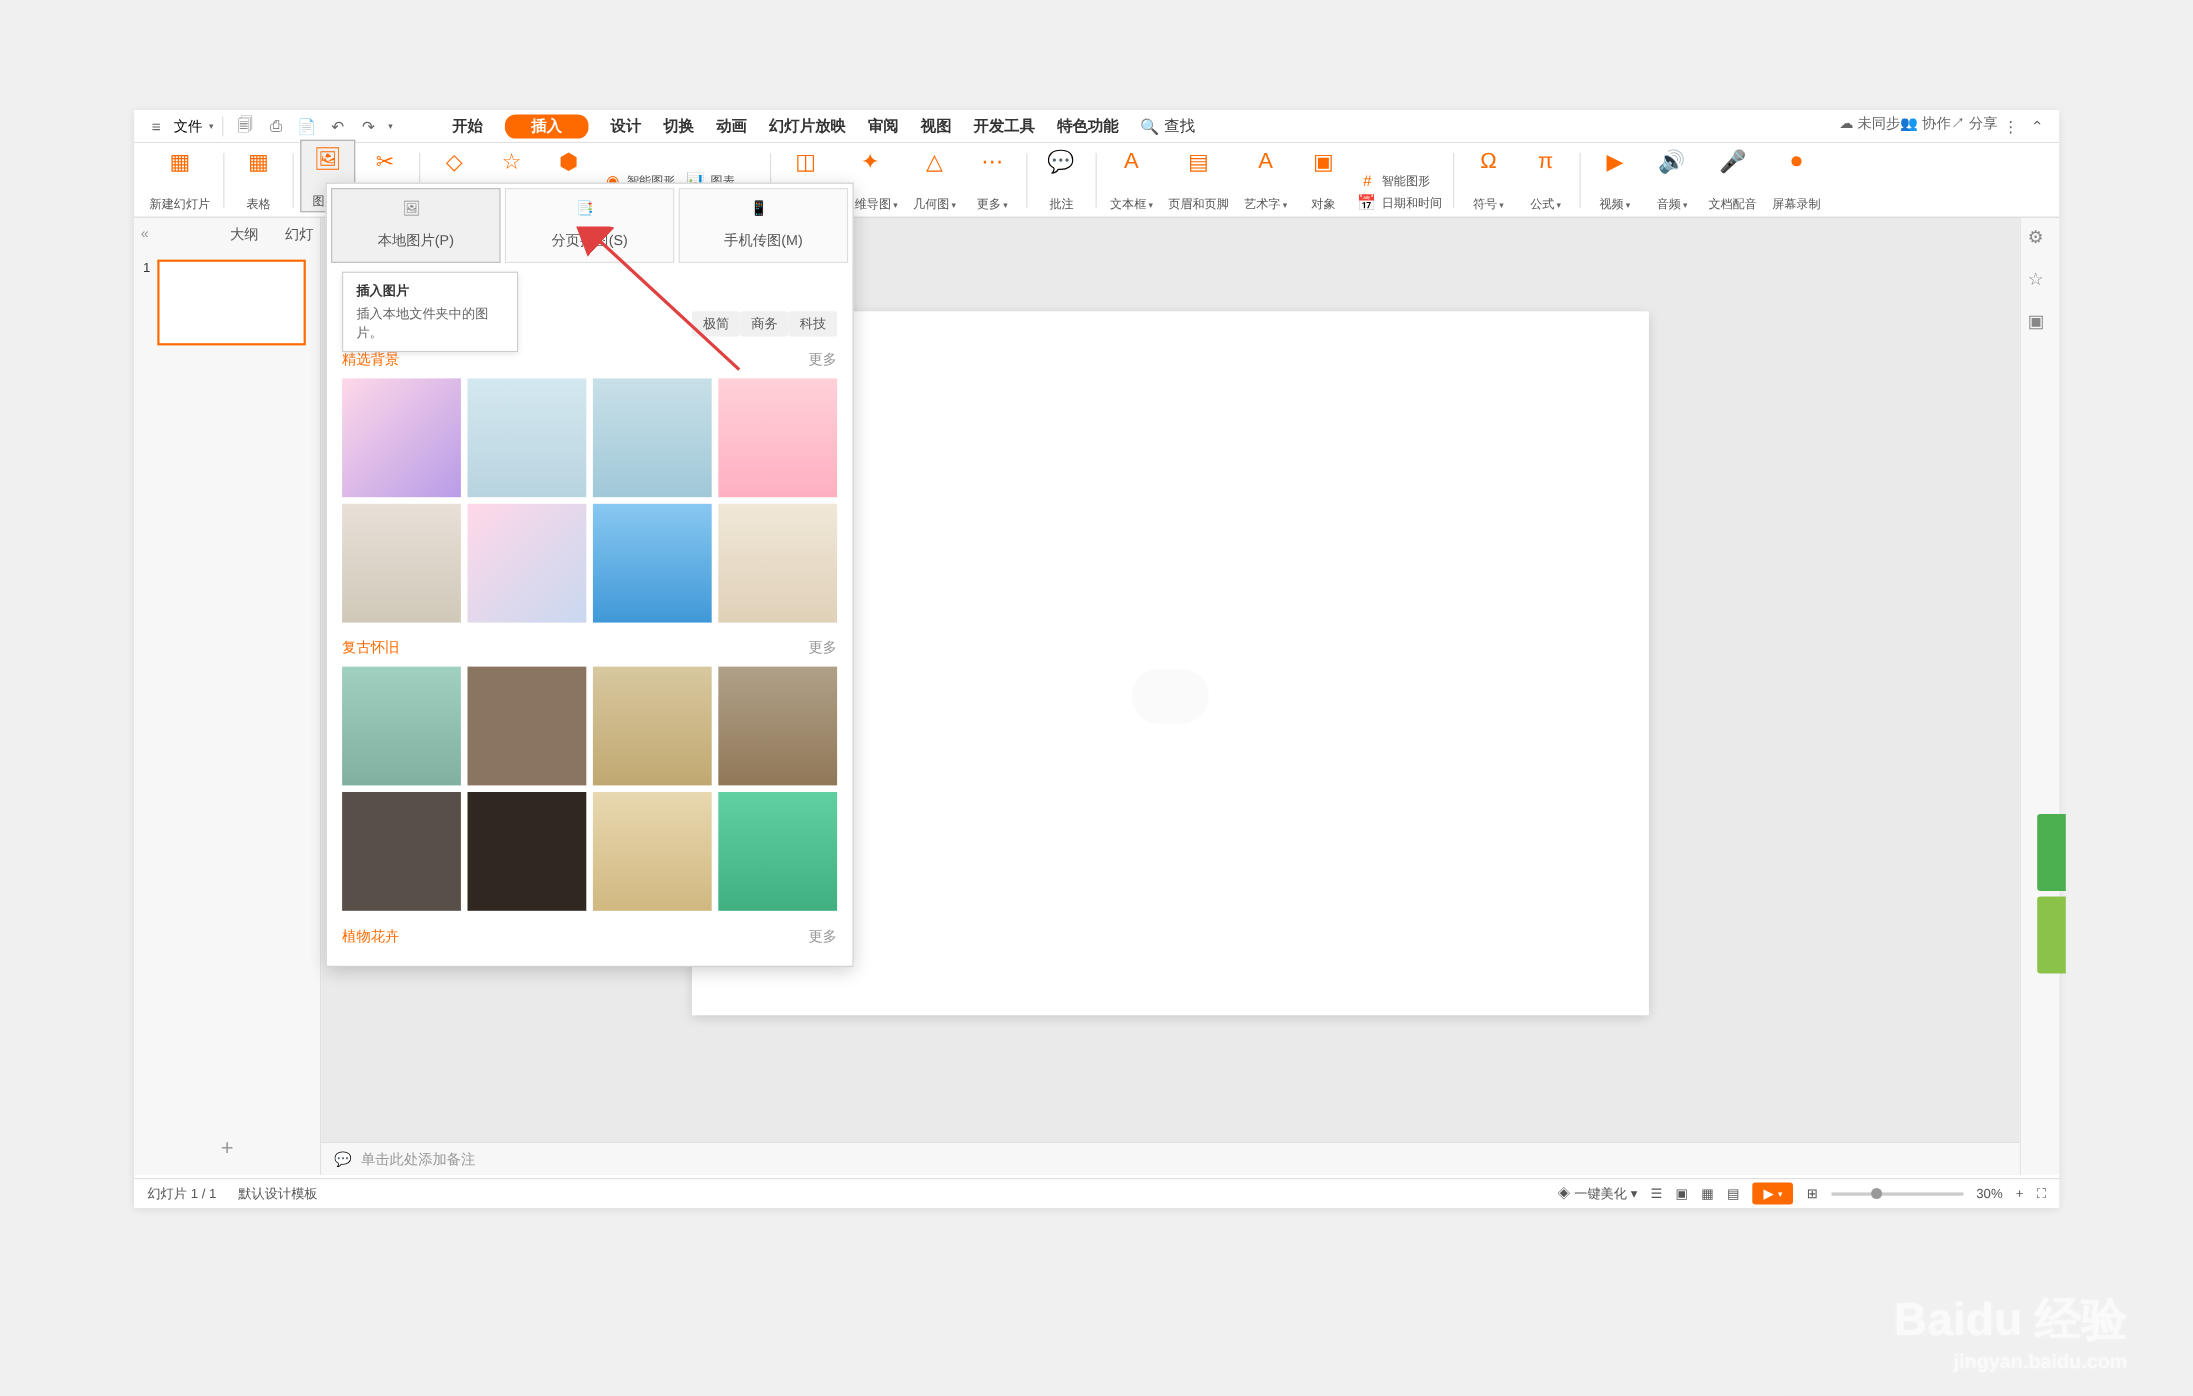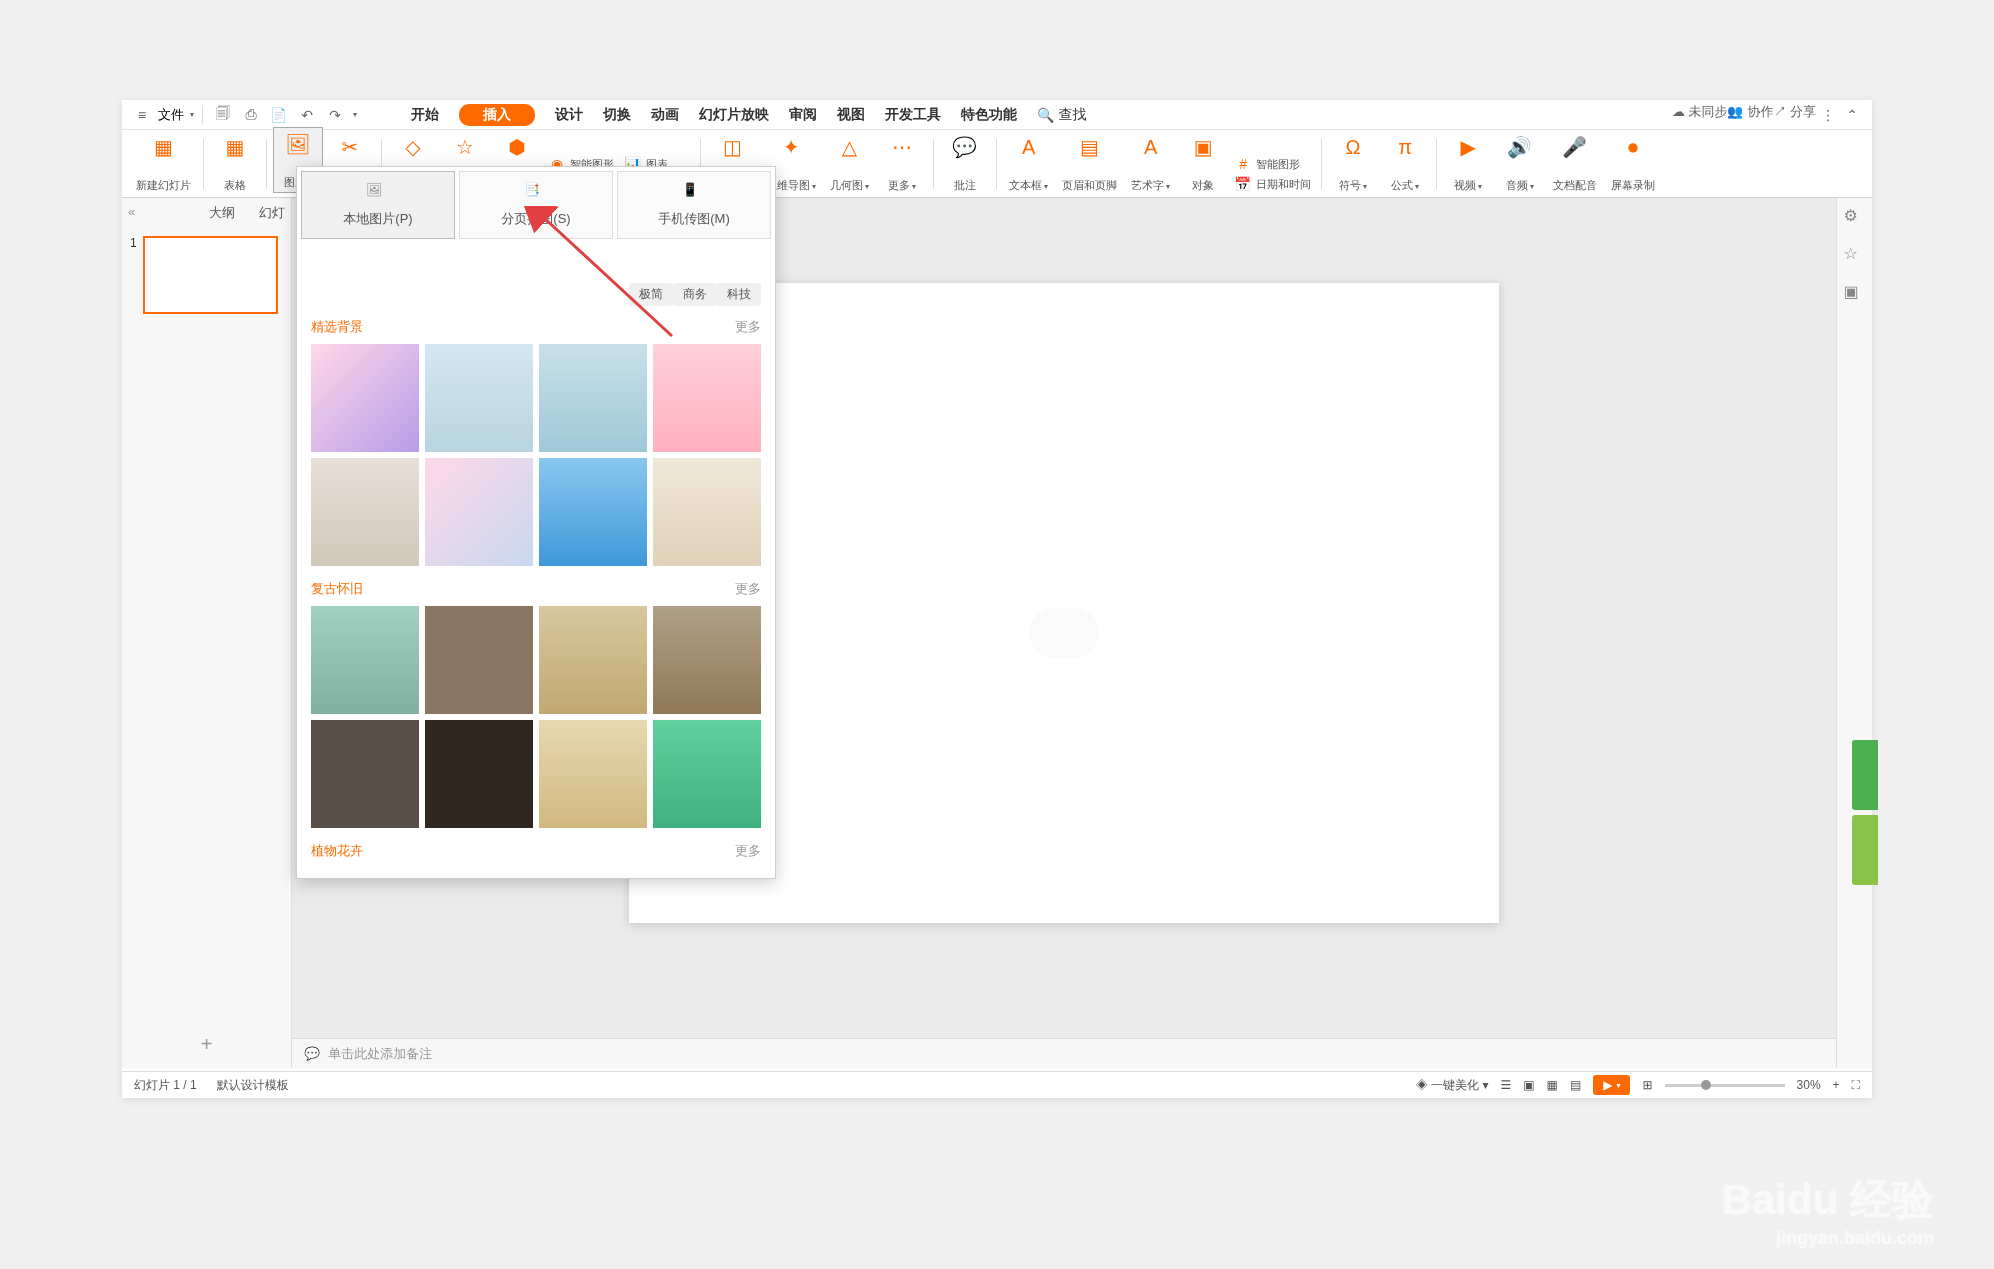--- a/index.html
+++ b/index.html
@@ -339,20 +339,24 @@
         <div class="popup-tab-icon">📑</div>
         <span>分页插图(S)</span>
       </div>
       <div class="popup-tab">
         <div class="popup-tab-icon">📱</div>
         <span>手机传图(M)</span>
       </div>
     </div>
 
     <div class="popup-body">
+      <div class="tooltip-box">
+        <div class="tooltip-title">插入图片</div>
+        <div class="tooltip-desc">插入本地文件夹中的图片。</div>
+      </div>
 
       <div class="filter-chips">
         <span class="chip">极简</span>
         <span class="chip">商务</span>
         <span class="chip">科技</span>
       </div>
 
       <div class="section-head">
         <span class="section-title">精选背景</span>
         <span class="section-more">更多</span>

